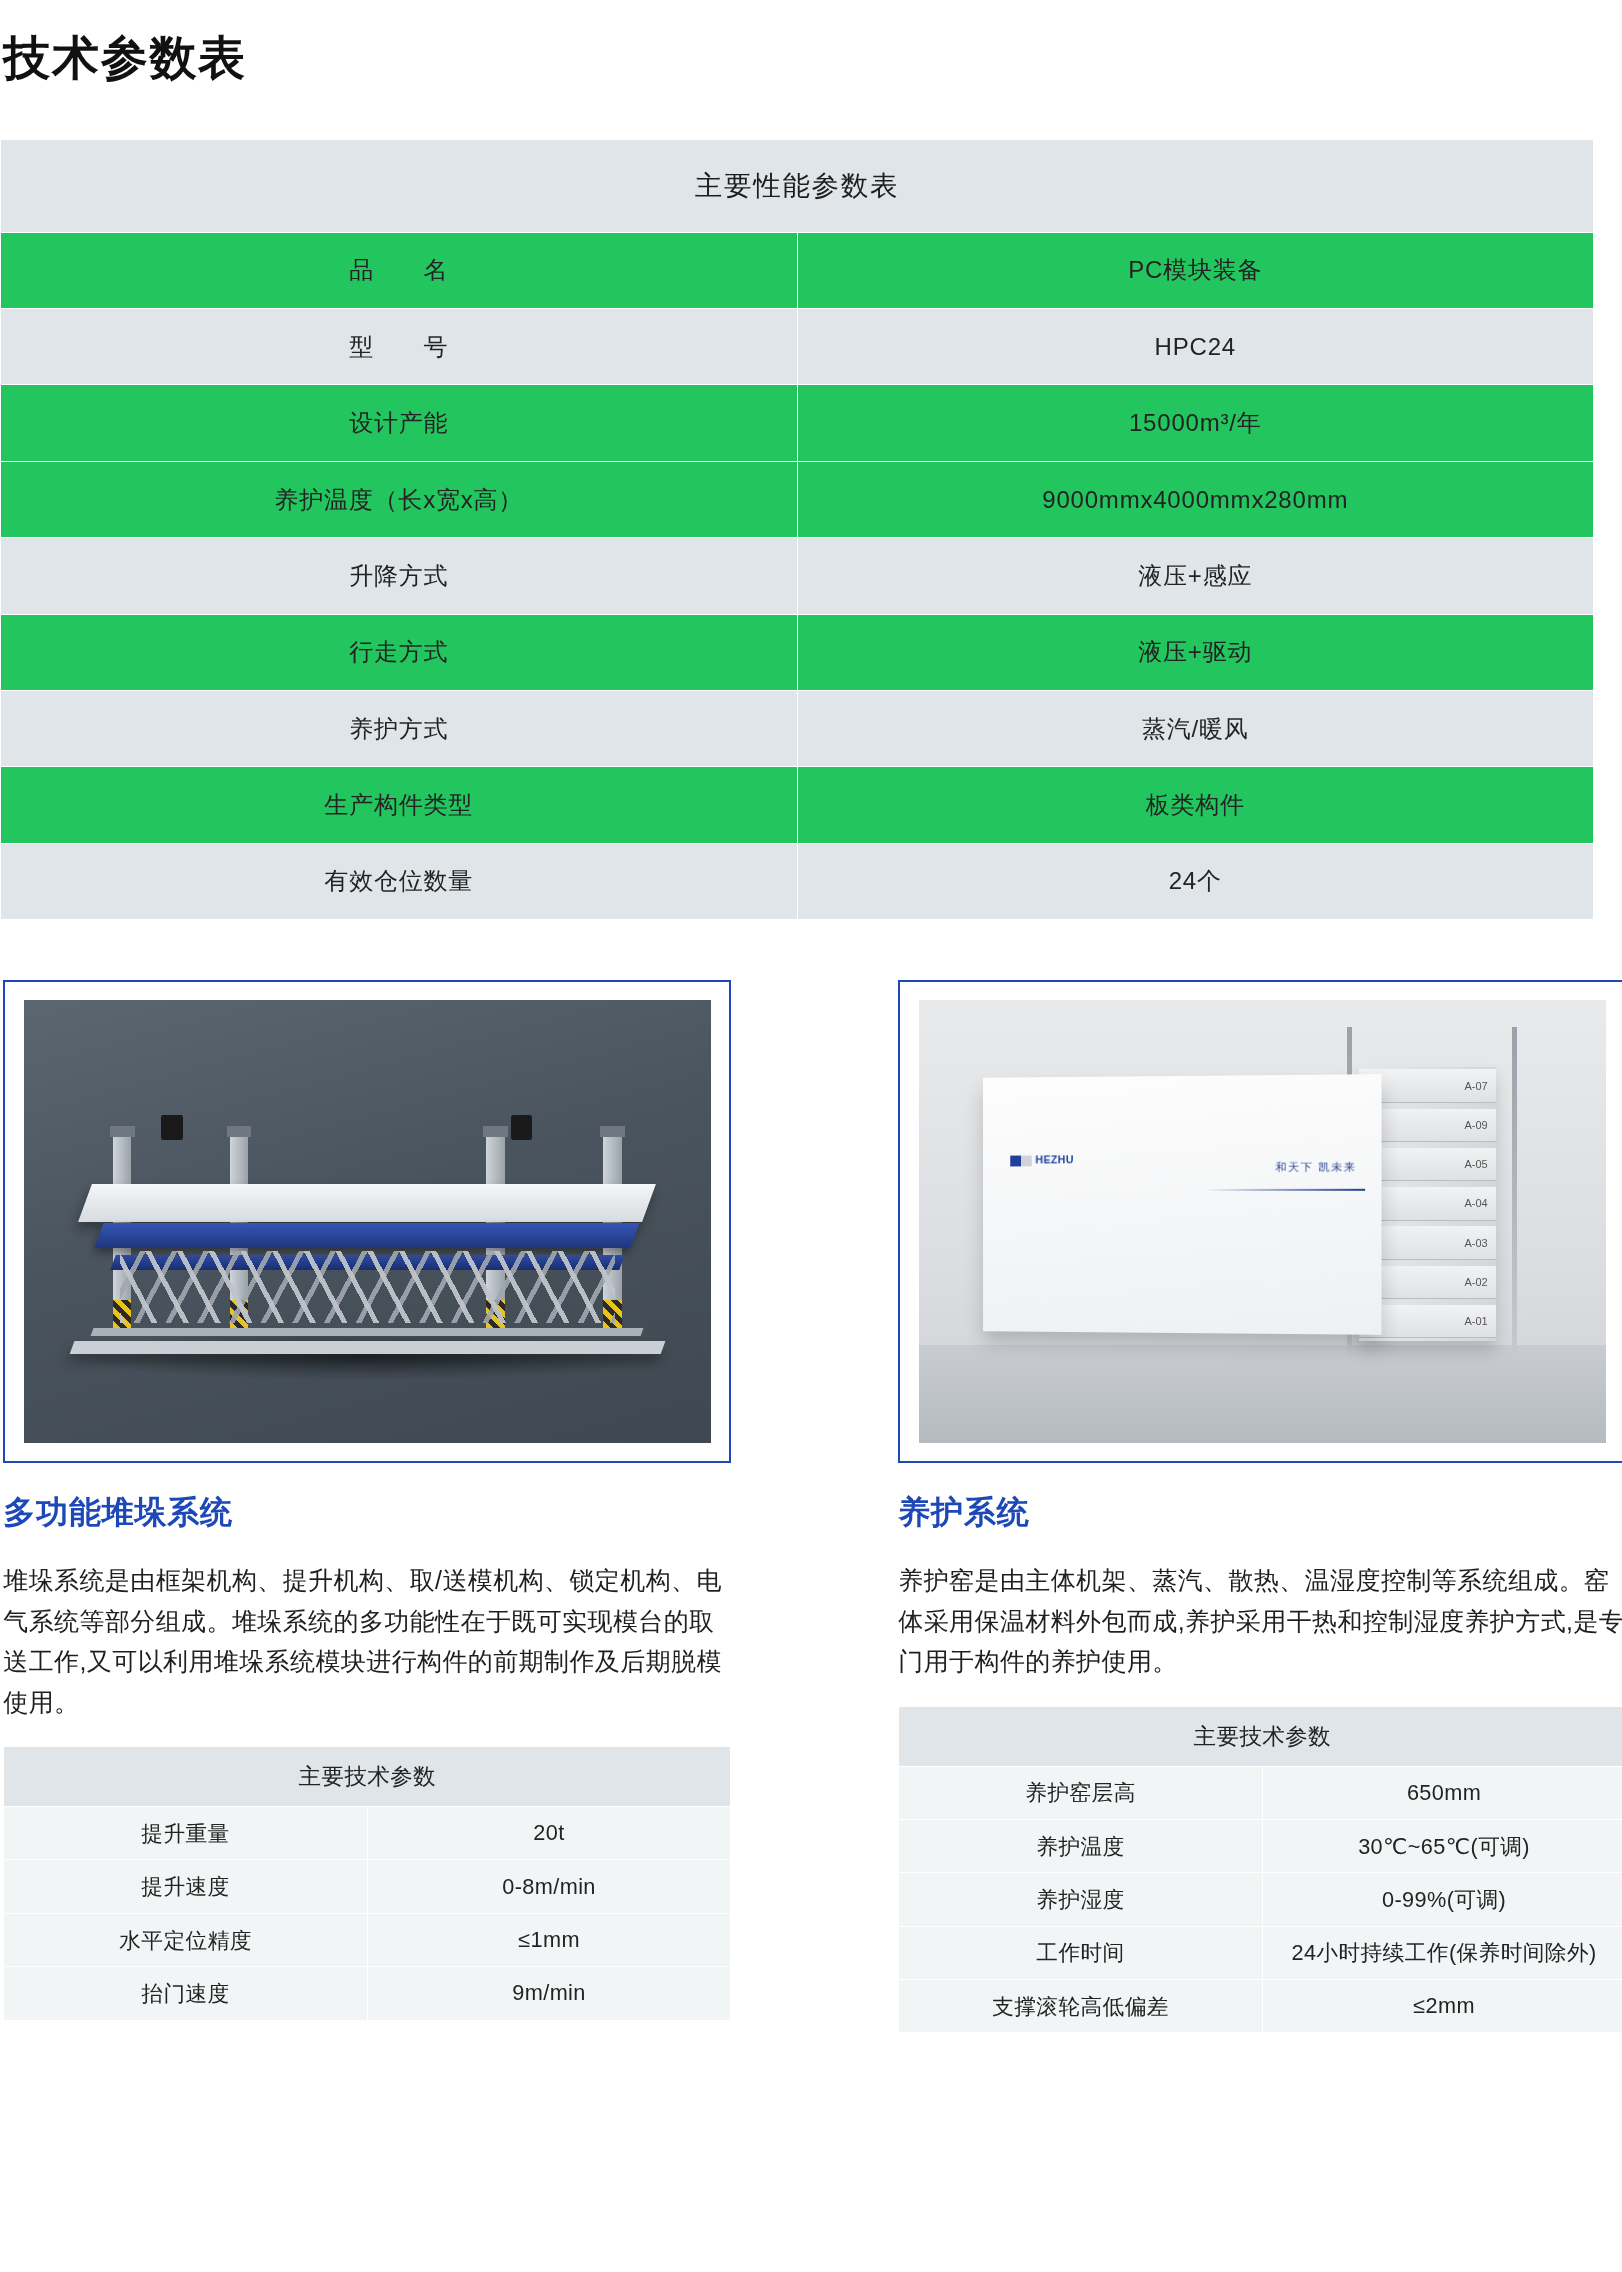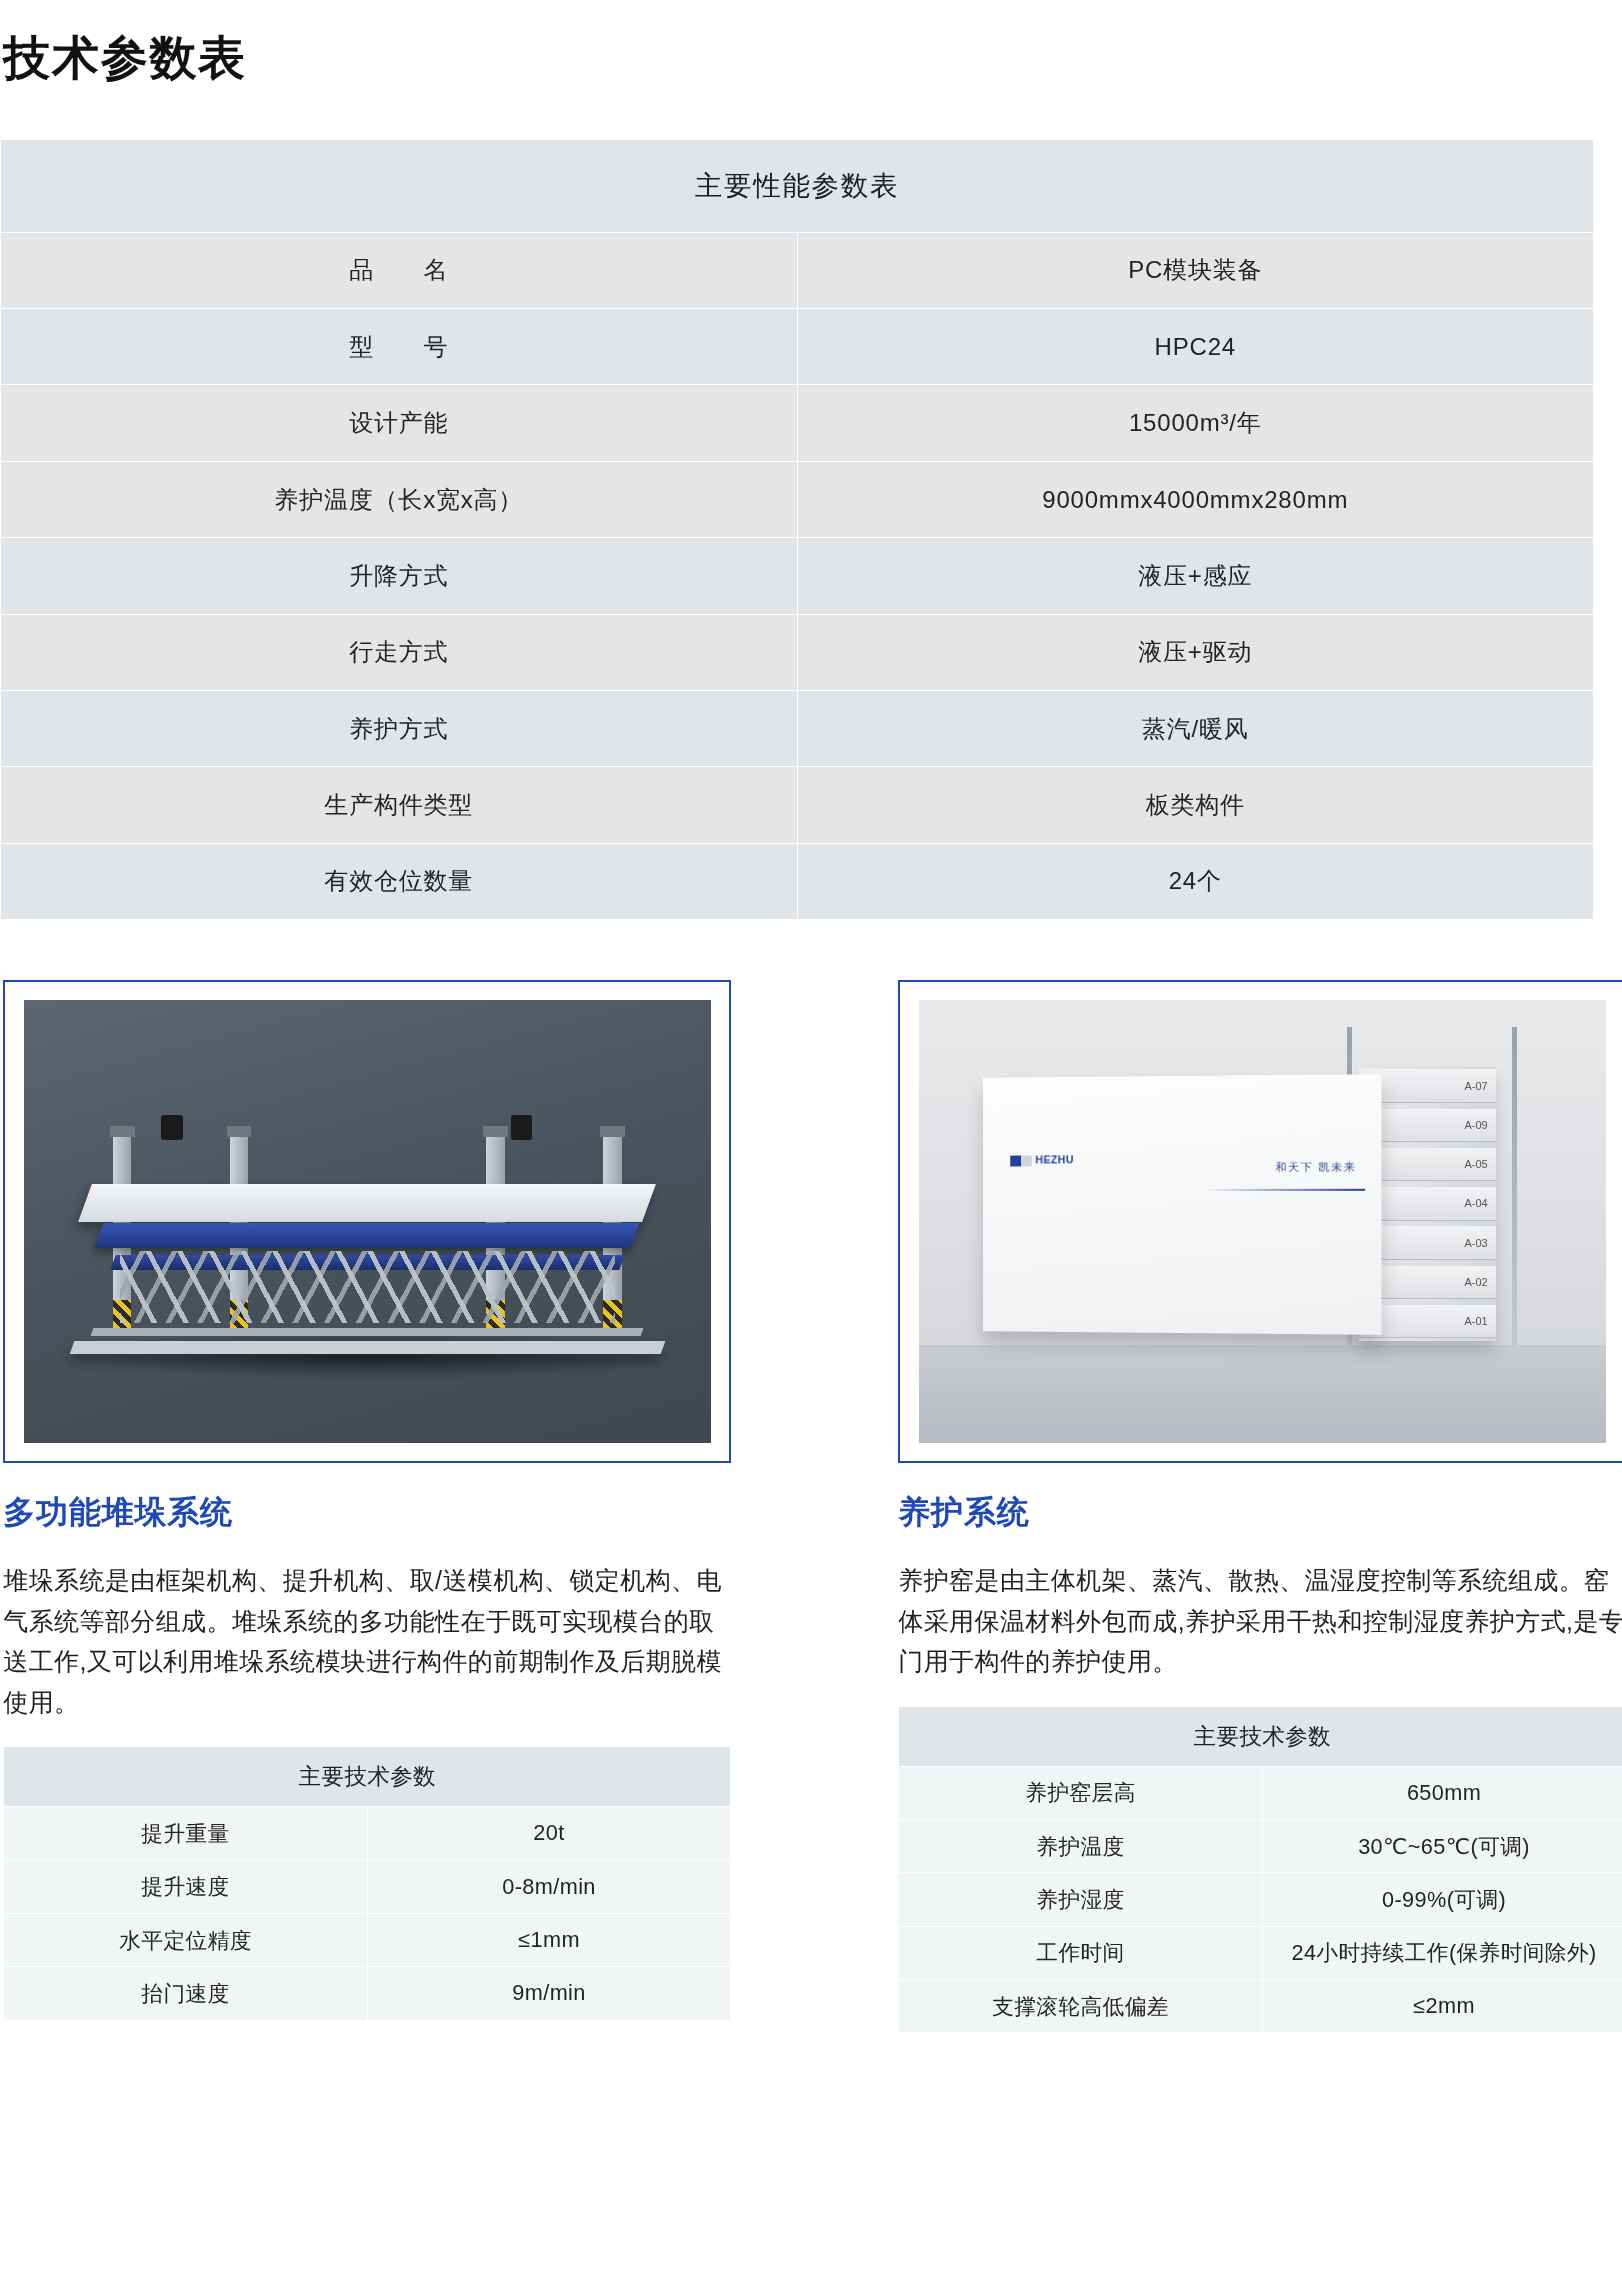--- a/index.html
+++ b/index.html
@@ -44,21 +44,21 @@
     padding: 21.7px 8.3px;
     letter-spacing: 0.8px;
   }
   .spec-table .header-cell {
     font-size: 27.5px;
     color: #1d1d1d;
     padding: 28px 8.3px;
     background: #dfe5e8;
     letter-spacing: 1.7px;
   }
-  .row-a td { background: #e5e5e5; }
+  .row-a td { background: #22c55e; }
   .row-b td { background: #dfe5e8; }
   .spec-table td.label { width: 591px; }
   .spec-table td.value { width: 1031px; }
 
   
   .columns {
     display: flex;
     gap: 167px;
     margin-top: 60px;
     padding: 0 3.3px;

